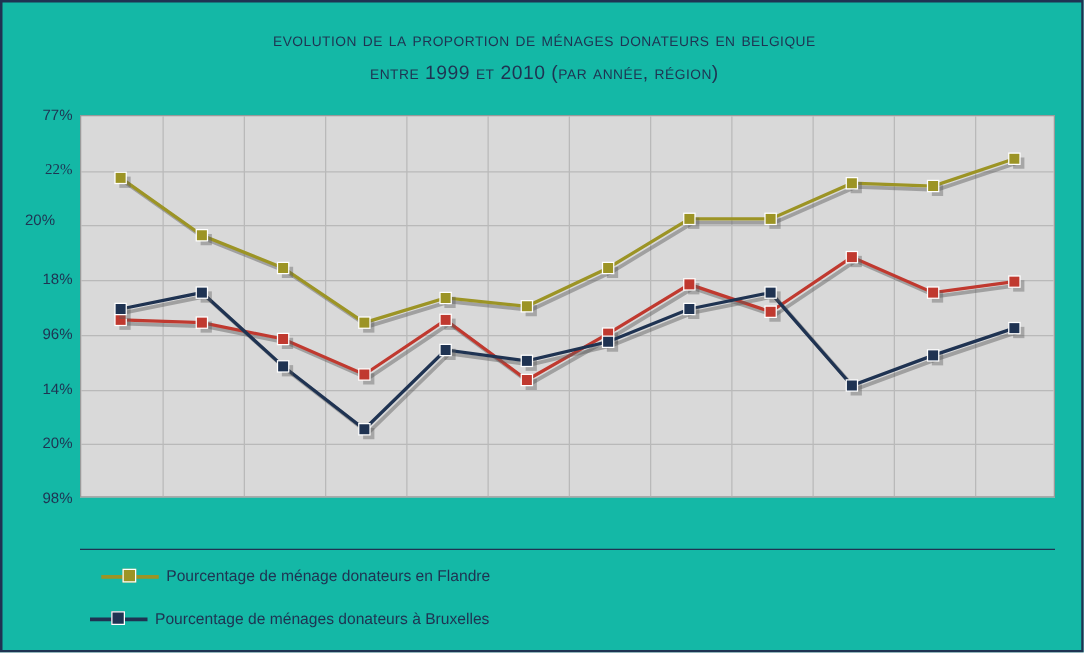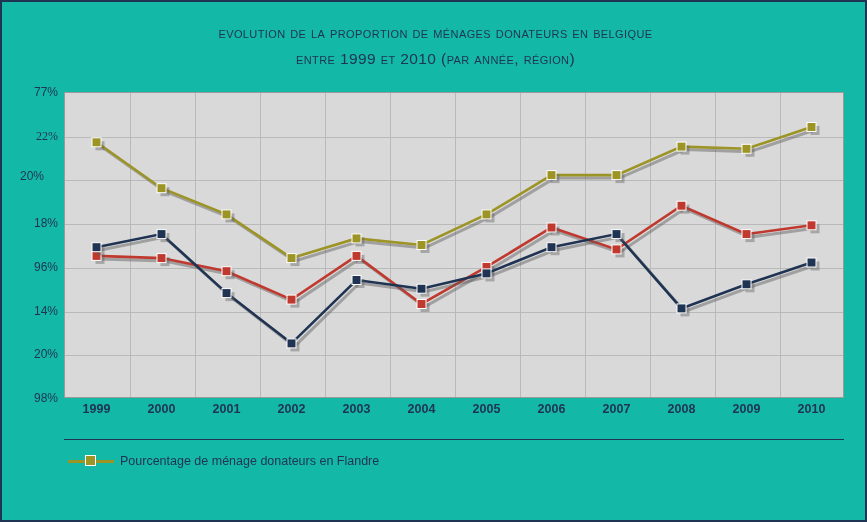--- a/index.html
+++ b/index.html
@@ -261,39 +261,33 @@
       <rect x="551.5" y="141.1" width="9" height="9" fill="rgba(90,90,90,0.40)"></rect>
       <rect x="548.0" y="137.6" width="9" height="9" fill="#1f3352" stroke="#ffffff" stroke-width="1"></rect>
       <rect x="616.5" y="215.4" width="9" height="9" fill="rgba(90,90,90,0.40)"></rect>
       <rect x="613.0" y="211.9" width="9" height="9" fill="#1f3352" stroke="#ffffff" stroke-width="1"></rect>
       <rect x="681.5" y="191.3" width="9" height="9" fill="rgba(90,90,90,0.40)"></rect>
       <rect x="678.0" y="187.8" width="9" height="9" fill="#1f3352" stroke="#ffffff" stroke-width="1"></rect>
       <rect x="746.5" y="169.5" width="9" height="9" fill="rgba(90,90,90,0.40)"></rect>
       <rect x="743.0" y="166.0" width="9" height="9" fill="#1f3352" stroke="#ffffff" stroke-width="1"></rect>
     </svg>
 
-  <div id="x-axis">
-      <div class="xtick" style="left: 32.5px;">1999</div>
-      <div class="xtick" style="left: 97.5px;">2000</div>
-      <div class="xtick" style="left: 162.5px;">2001</div>
-      <div class="xtick" style="left: 227.5px;">2002</div>
-      <div class="xtick" style="left: 292.5px;">2003</div>
-      <div class="xtick" style="left: 357.5px;">2004</div>
-      <div class="xtick" style="left: 422.5px;">2005</div>
-      <div class="xtick" style="left: 487.5px;">2006</div>
-      <div class="xtick" style="left: 552.5px;">2007</div>
-      <div class="xtick" style="left: 617.5px;">2008</div>
-      <div class="xtick" style="left: 682.5px;">2009</div>
-      <div class="xtick" style="left: 747.5px;">2010</div>
-    </div>
 
   <div id="legend">
     <div class="legend-row" style="top:6px;">
-      <div class="legend-item" id="legend-item-0" style="left:4px;text-align:center;">
+      <div class="legend-item" id="legend-item-0" style="left:17px;text-align:center;">
         <span class="legend-line" style="background: rgb(156, 148, 37);">
           <span class="legend-marker" style="background: rgb(156, 148, 37);"></span>
         </span>
         <span class="legend-text">Pourcentage de ménage donateurs en Flandre</span>
       </div>
     </div>
+    <div class="legend-row" style="top:40px;">
+      <div class="legend-item" id="legend-item-2" style="left:8px;">
+        <span class="legend-line" style="background: rgb(31, 51, 82);">
+          <span class="legend-marker" style="background: rgb(31, 51, 82);"></span>
+        </span>
+        <span class="legend-text">Pourcentage de ménages donateurs à Bruxelles</span>
+      </div>
+    </div>
   </div>
 
 </div>
 
 </body></html>

